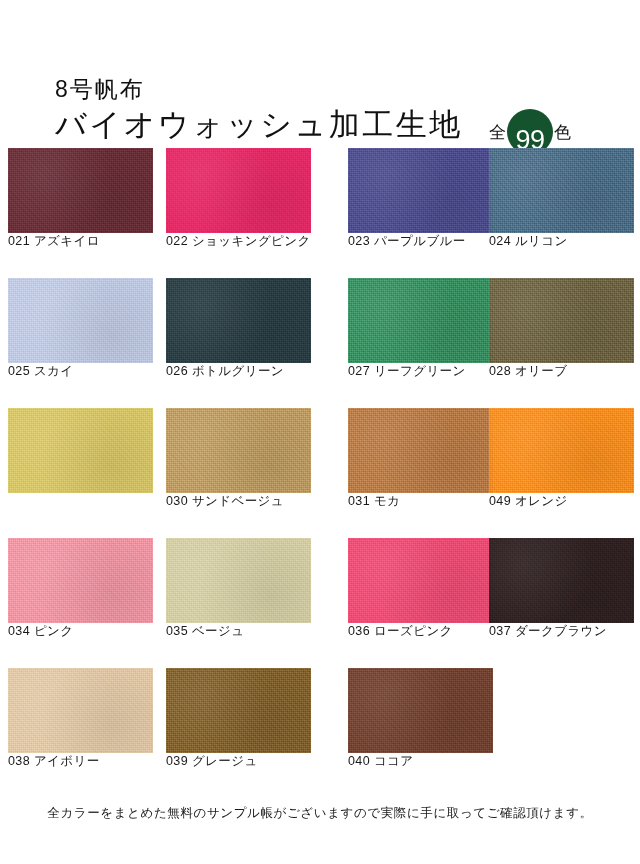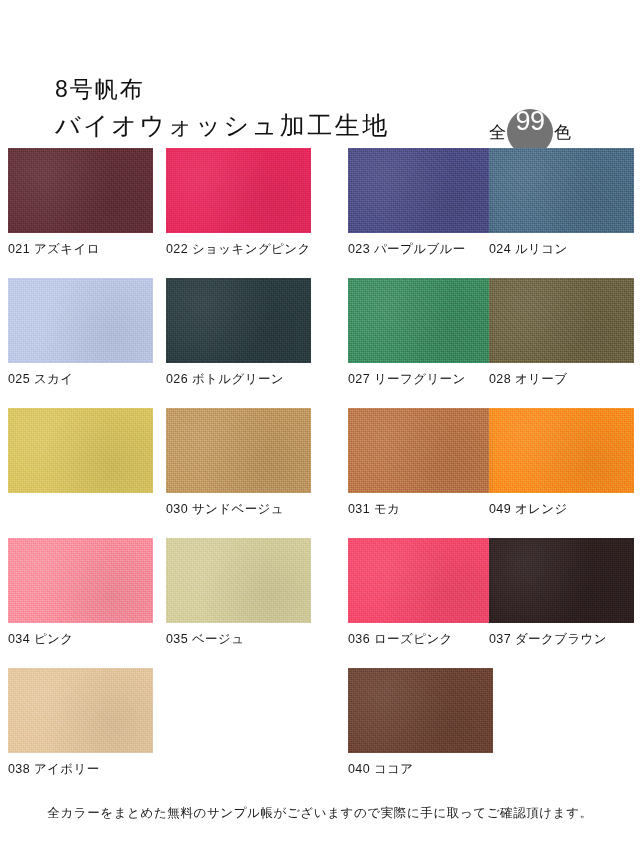--- a/index.html
+++ b/index.html
@@ -10,27 +10,27 @@
   }
   .page{position:relative;width:640px;height:864px;}
 
   
   .header{position:absolute;left:0;top:0;width:640px;height:140px;margin-top:36px;}
   .title-block{position:absolute;left:55px;top:38px;}
   .title-line{
     color:#111;font-weight:400;letter-spacing:2px;white-space:nowrap;
   }
   .title-line-1{font-size:23px;line-height:30px;}
-  .title-line-2{font-size:25px;line-height:34px;letter-spacing:2.5px;margin-top:4px;}
+  .title-line-2{font-size:31px;line-height:34px;letter-spacing:2.5px;margin-top:4px;}
 
   .badge-wrap{position:absolute;left:489px;top:72px;display:flex;align-items:center;height:48px;}
   .badge-kanji{font-size:17px;color:#111;line-height:1;}
   .badge-circle{
-    width:46px;height:46px;border-radius:50%;background:#737373;
-    display:flex;align-items:flex-start;justify-content:center;
+    width:46px;height:46px;border-radius:50%;background:#14532d;
+    display:flex;align-items:flex-end;justify-content:center;
     margin:0 1px;
   }
   .badge-num{
     color:#fff;font-size:27px;font-weight:400;letter-spacing:-0.5px;
     font-family:"Liberation Sans",sans-serif;line-height:1;
     position:relative;top:-1px;
   }
 
   
   .grid{position:absolute;left:0;top:148px;width:640px;}
@@ -54,21 +54,21 @@
       repeating-linear-gradient(45deg,  rgba(255,255,255,.05) 0 2px, rgba(0,0,0,.04) 2px 4px);
     mix-blend-mode:overlay;opacity:.85;
   }
   .swatch::before{
     content:"";position:absolute;inset:0;z-index:2;
     background-image:
       radial-gradient(circle at 25% 30%, rgba(255,255,255,.07), transparent 55%),
       radial-gradient(circle at 72% 68%, rgba(0,0,0,.07), transparent 60%);
   }
   .label{
-    margin-top:8px;font-size:12.5px;color:#1a1a1a;white-space:nowrap;
+    font-size:12.5px;color:#1a1a1a;white-space:nowrap;
     letter-spacing:.4px;line-height:16px;
   }
 
   
   .footer{position:absolute;left:0;top:790px;width:640px;text-align:center;}
   .note-red{
     color:#f4392f;font-size:12.5px;letter-spacing:.6px;line-height:22px;white-space:nowrap;
   }
   .note-black{
     color:#1a1a1a;font-size:12.5px;letter-spacing:.6px;line-height:22px;white-space:nowrap;
@@ -164,20 +164,24 @@
         <div class="cell c3">
           <div class="swatch" style="background-color: rgb(46, 32, 32);"></div>
           <div class="label">037 ダークブラウン</div>
         </div>
       </div>
       <div class="row">
         <div class="cell c0">
           <div class="swatch" style="background-color: rgb(228, 198, 157);"></div>
           <div class="label">038 アイボリー</div>
         </div>
+        <div class="cell c1">
+          <div class="swatch" style="background-color: rgb(123, 96, 52);"></div>
+          <div class="label">039 グレージュ</div>
+        </div>
         <div class="cell c2">
           <div class="swatch" style="background-color: rgb(107, 67, 52);"></div>
           <div class="label">040 ココア</div>
         </div>
       </div>
     </div>
 
   <div class="footer">
     <div class="note-black" style="color: rgb(26, 26, 26); margin-top: 12px;">全カラーをまとめた無料のサンプル帳がございますので実際に手に取ってご確認頂けます。</div>
   </div>

